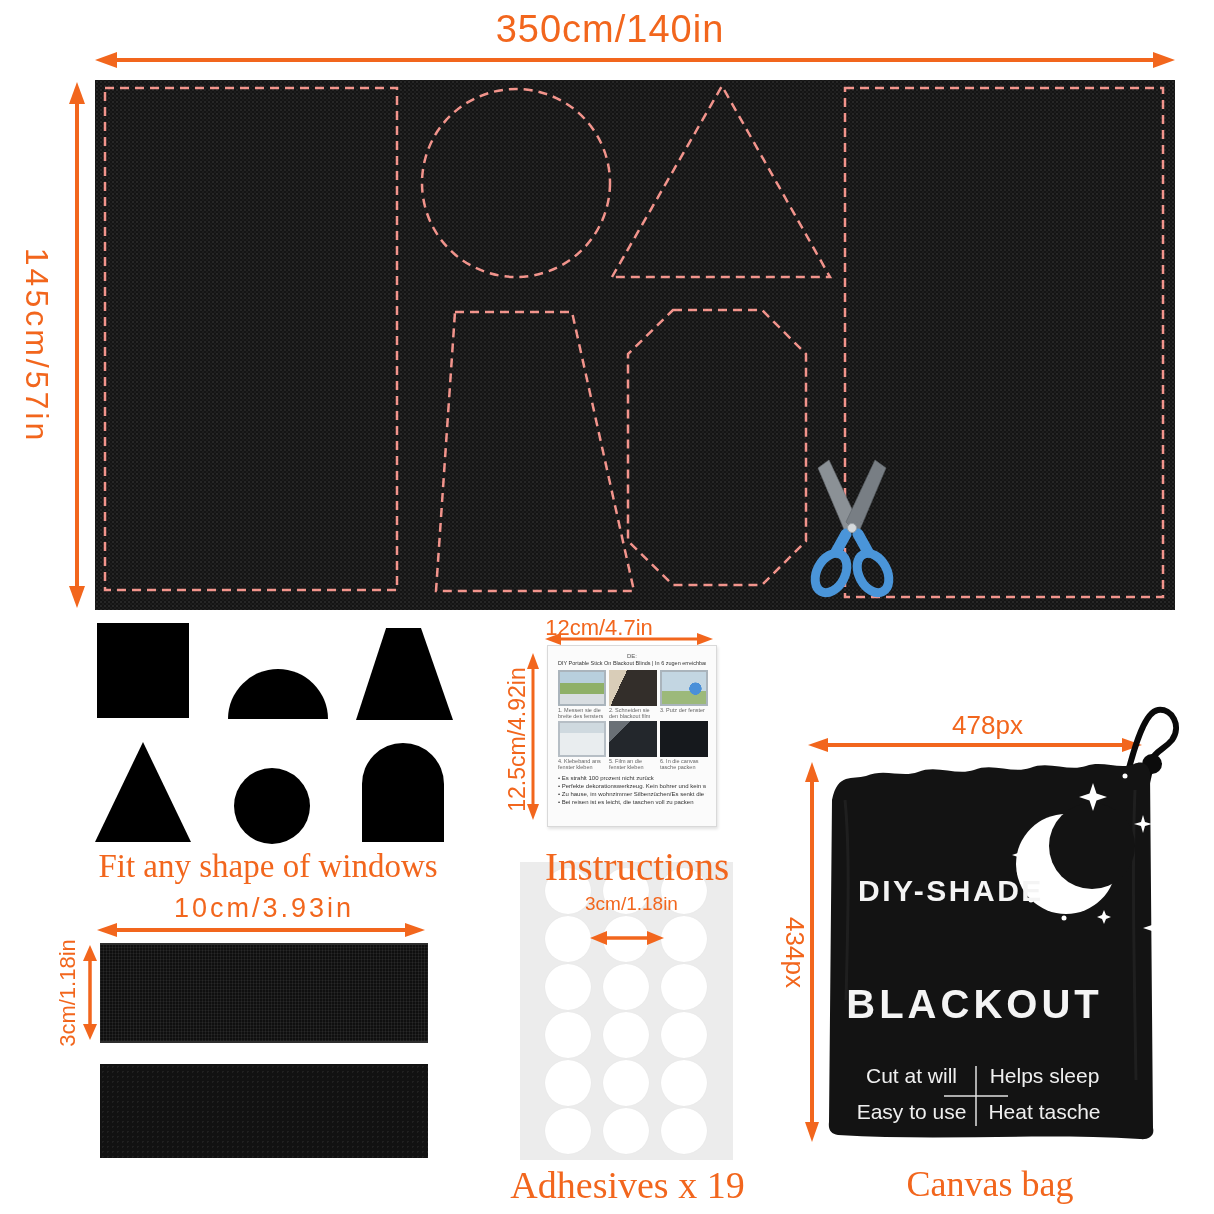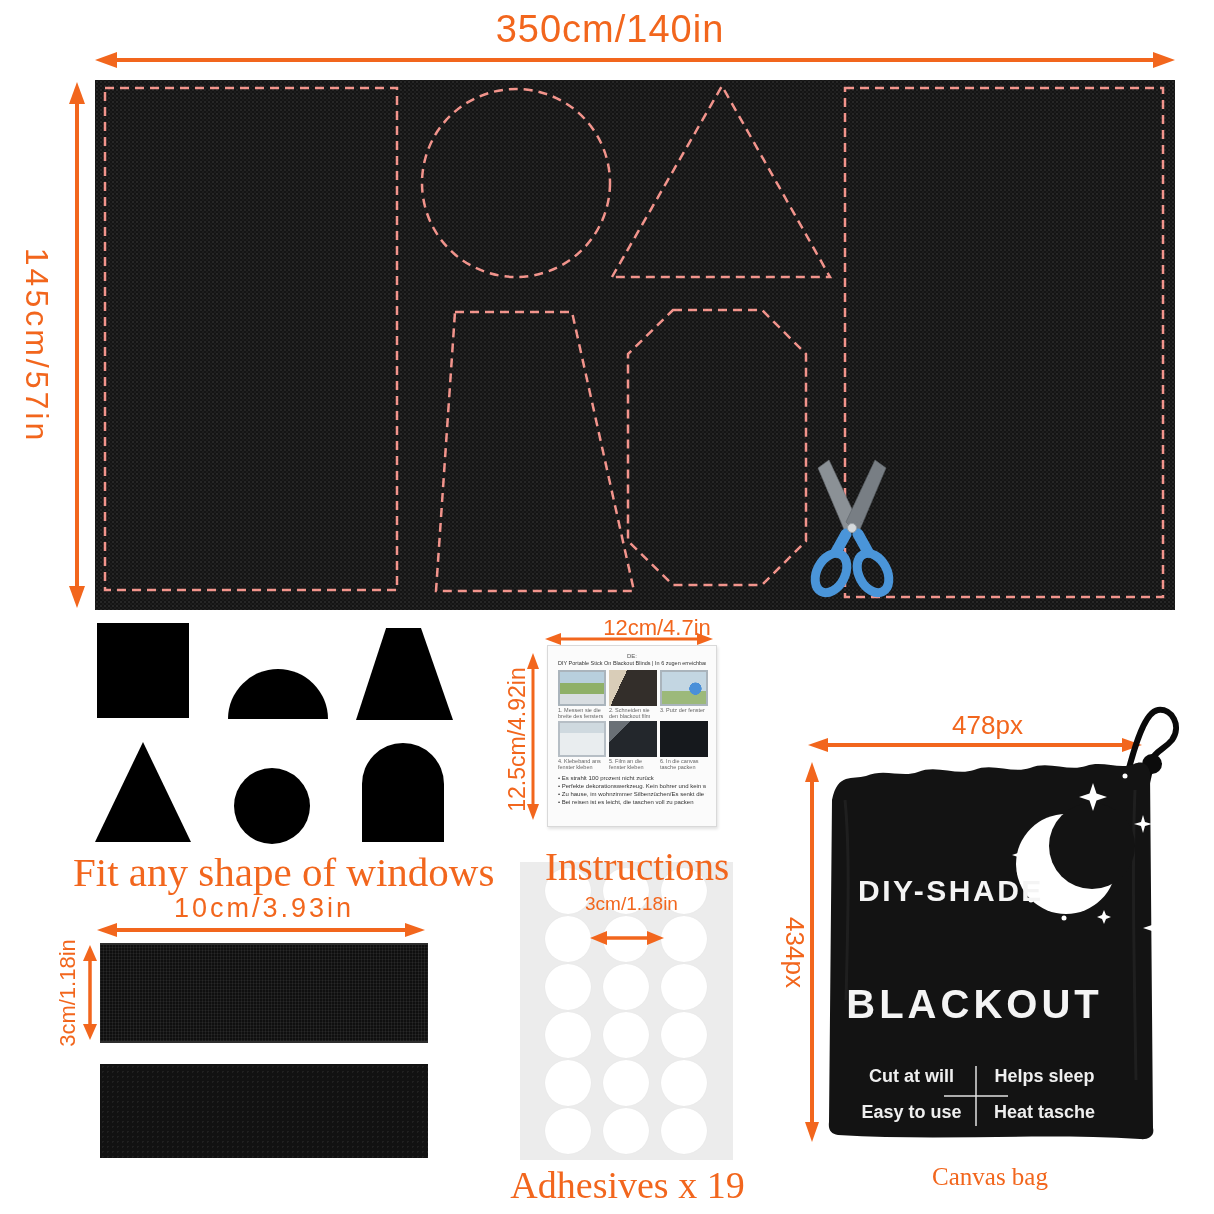--- a/index.html
+++ b/index.html
@@ -63,44 +63,44 @@
   #velcro-loop{top:1064px;height:94px;background-color:#121212;
     background-image:radial-gradient(rgba(255,255,255,0.06) 1px,transparent 1px);
     background-size:5px 5px;}
   
   .bagtext{color:#f4f4f4;z-index:3;font-family:"Liberation Sans",sans-serif;white-space:nowrap;}
   #bag-brand{left:858px;top:826px;font-size:30px;font-weight:bold;letter-spacing:2.5px;margin-top:48px;}
   #bag-100{left:827px;top:900px;width:295px;text-align:center;font-size:62px;font-weight:bold;letter-spacing:2px;}
   #bag-blackout{left:827px;top:982px;width:295px;text-align:center;font-size:40px;font-weight:bold;letter-spacing:4px;}
   #bag-features{left:845px;top:1058px;width:266px;height:72px;display:grid;z-index:3;
      grid-template-columns:1fr 1fr;grid-template-rows:1fr 1fr;}
-  .feature{color:#efefef;font-size:18px;font-weight:700;white-space:nowrap;
+  .feature{color:#efefef;font-size:21px;font-weight:400;white-space:nowrap;
      display:flex;align-items:center;justify-content:center;}
   
   #vector-layer{left:0;top:0;width:1214px;height:1214px;z-index:2;pointer-events:none;}
 </style>
 </head>
 <body>
 
 <div id="canvas">
 
   <div id="fabric" class="abs"></div>
 
   <div class="abs dim center" style="left:430px;top:8px;width:360px;font-size:38px;letter-spacing:1px;">350cm/140in</div>
   <div class="abs dim vrot" style="left:-79px;top:327px;width:230px;text-align:center;font-size:32px;letter-spacing:3px;">145cm/57in</div>
 
   <div id="shape-square" class="abs blackshape"></div>
   <div id="shape-dome" class="abs blackshape"></div>
   <div id="shape-trapezoid" class="abs blackshape"></div>
   <div id="shape-triangle" class="abs blackshape"></div>
   <div id="shape-circle" class="abs blackshape"></div>
   <div id="shape-arch" class="abs blackshape"></div>
-  <div class="abs cap" style="left:73px;top:848px;width:390px;font-size:41px;">Fit any shape of windows</div>
-
-  <div class="abs dim center" style="left:572px;top:615px;width:170px;font-size:22px;">12cm/4.7in</div>
+  <div class="abs cap" style="left:73px;top:848px;width:390px;font-size:33px;">Fit any shape of windows</div>
+
+  <div class="abs dim center" style="left:514px;top:615px;width:170px;font-size:22px;">12cm/4.7in</div>
   <div class="abs dim vrot-ccw" style="left:430px;top:726px;width:175px;text-align:center;font-size:23px;">12.5cm/4.92in</div>
 
   <div id="instr-card" class="abs">
     <div class="instr-title1">DE:</div>
     <div class="instr-title2">DIY Portable Stick On Blackout Blinds | In 6 zugen erreichbar</div>
     <div class="instr-grid">
       <div class="instr-cell">
         <div class="panel p1"></div>
         <span class="pcap">1. Messen sie die breite des fensters</span>
       </div>
@@ -268,15 +268,15 @@
   </svg>
 
   <div id="bag-brand" class="abs bagtext">DIY-SHADE</div>
   <div id="bag-blackout" class="abs bagtext">BLACKOUT</div>
   <div id="bag-features" class="abs">
     <span class="feature">Cut at will</span>
     <span class="feature">Helps sleep</span>
     <span class="feature">Easy to use</span>
     <span class="feature">Heat tasche</span>
   </div>
-  <div class="abs cap" style="left:870px;top:1163px;width:240px;font-size:25px;">Canvas bag</div>
+  <div class="abs cap" style="left:870px;top:1163px;width:240px;font-size:36px;">Canvas bag</div>
 
 </div>
 
 </body></html>

